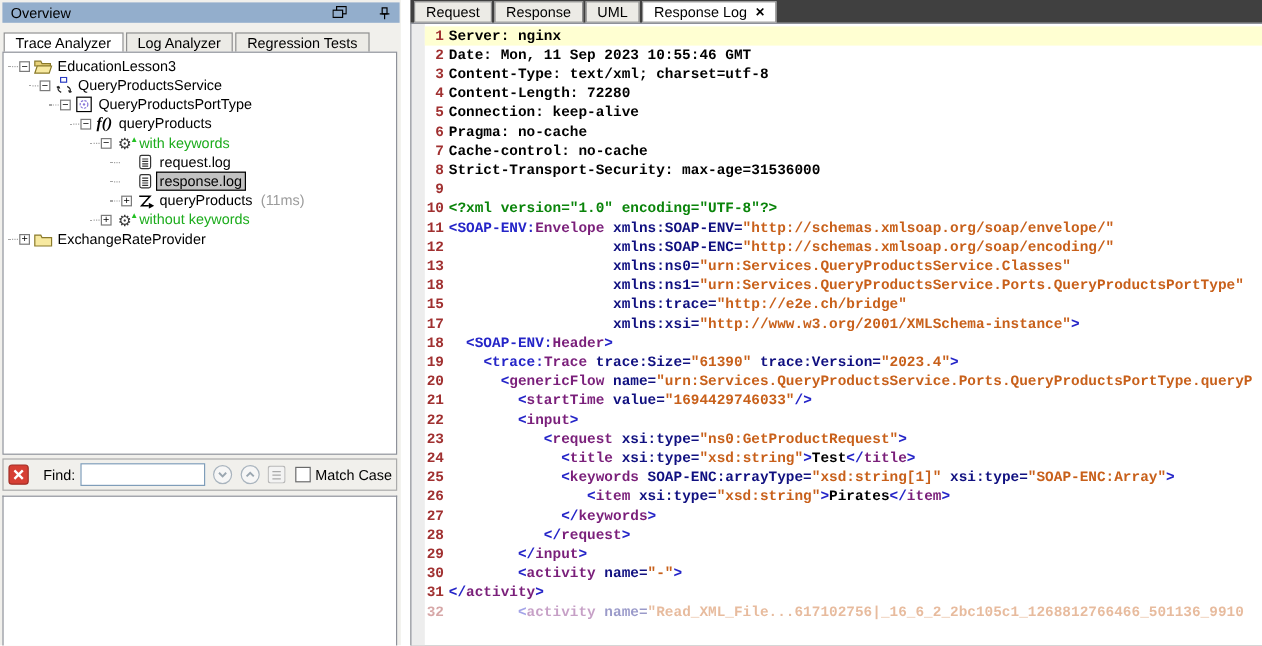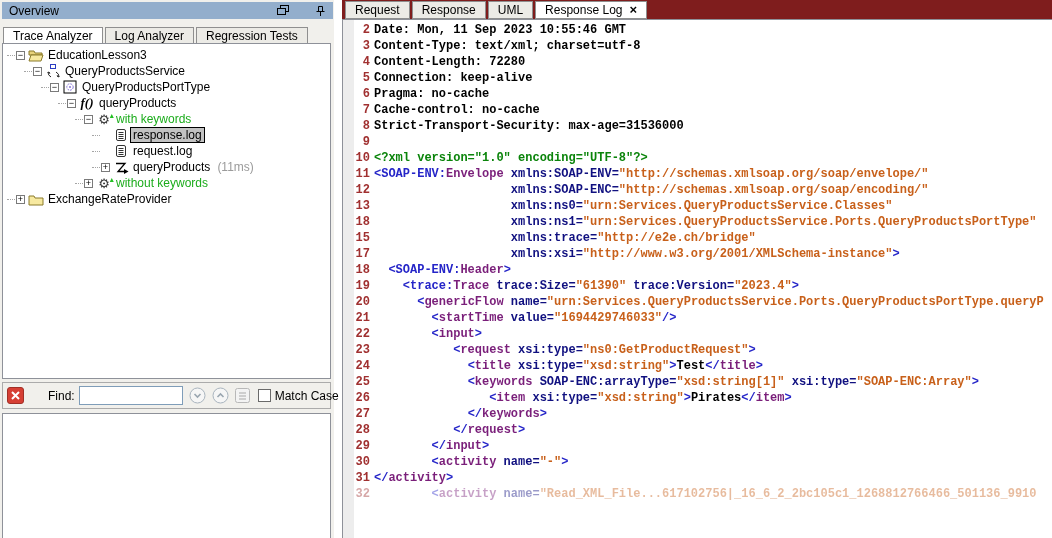--- a/index.html
+++ b/index.html
@@ -38,32 +38,32 @@
   .tlabel.sel{background:var(--selection-bg);border:1px solid #000}
   .tsuffix{color:var(--muted);margin-left:4px}
   .fn{font-family:"Liberation Serif",serif;font-weight:bold;font-style:italic;font-size:13px}
   .gearwrap{position:relative;font-size:13px;line-height:13px;color:#3A3A3A}
   .gearwrap .spark{position:absolute;top:-4px;right:-4px;font-size:8px;color:#22C022;font-style:normal}
 
   .findbar{position:absolute;left:2px;top:382px;width:329px;height:27px;background:var(--panel-bg);
            border:1px solid #ABABAB;display:flex;align-items:center;padding:0 4px}
   .fclose{width:17px;height:17px;background:var(--find-close);border:1px solid #A12F26;border-radius:3px;
           display:flex;align-items:center;justify-content:center;flex:none}
-  .flabel{margin-left:24px}
+  .flabel{margin-left:12px}
   .finput{margin-left:4px;width:104px;height:19px;border:1px solid #7F9DB9;background:#fff;
           font-family:"Liberation Sans",sans-serif;font-size:12px;padding:0 3px}
   .fbtn{margin-left:6px;display:flex;align-items:center;flex:none;cursor:default}
   .cb{margin-left:8px;width:13px;height:13px;border:1px solid #6A6A6A;background:#fff;flex:none}
   .cblabel{margin-left:4px;white-space:nowrap}
 
   .bottombox{position:absolute;left:2px;top:413px;width:329px;height:126px;background:#fff;
              border:1px solid var(--border);border-bottom:none}
 
   
-  .right{position:absolute;left:342px;top:0;width:710px;height:538px;background:#7f1d1d}
+  .right{position:absolute;left:342px;top:0;width:710px;height:538px;background:#404040}
   .rtabs{position:absolute;left:3px;top:1px;height:18px;display:flex}
   .editor{position:absolute;left:0;top:19px;width:710px;height:519px;background:#fff;
           border-left:1px solid var(--border);border-top:1px solid var(--border);overflow:hidden;
           font-family:"Liberation Mono",monospace;font-size:12px;font-weight:bold;line-height:16px}
   .gutterstrip{position:absolute;left:0;top:0;bottom:0;width:11px;background:#EDEDED}
   .code{position:relative;padding-top:2px}
   .crow{display:flex;height:16px}
   .cgut{width:11px;flex:none}
   .cline{flex:1;white-space:pre;overflow:hidden}
   .cline.hl{background:var(--line-highlight)}
@@ -159,32 +159,32 @@
       </div>
       <div class="trow" style="padding-left: 89px;">
         <span class="stub"></span>
         <span class="exp empty"></span>
         <span class="ticon">
           <svg width="12" height="14">
             <rect x="1.5" y="1.5" width="9" height="11" rx="1.5" fill="#fff" stroke="#333"></rect>
             <path d="M3.5 4.5h5M3.5 6.5h5M3.5 8.5h5M3.5 10.5h5" stroke="#333"></path>
           </svg>
         </span>
-        <span class="tlabel sel">response.log</span>
+        <span class="tlabel">request.log</span>
       </div>
       <div class="trow" style="padding-left: 89px;">
         <span class="stub"></span>
         <span class="exp empty"></span>
         <span class="ticon">
           <svg width="12" height="14">
             <rect x="1.5" y="1.5" width="9" height="11" rx="1.5" fill="#fff" stroke="#333"></rect>
             <path d="M3.5 4.5h5M3.5 6.5h5M3.5 8.5h5M3.5 10.5h5" stroke="#333"></path>
           </svg>
         </span>
-        <span class="tlabel">request.log</span>
+        <span class="tlabel sel">response.log</span>
       </div>
       <div class="trow" style="padding-left: 89px;">
         <span class="stub"></span>
         <span class="exp">+</span>
         <span class="ticon">
           <svg width="15" height="13">
             <path d="M2 2.5 H11 L4 10.5 H10" fill="none" stroke="#000" stroke-width="1.3"></path>
             <path d="M10 8 L14.5 10.5 L10 13 Z" fill="#000"></path>
           </svg>
         </span>
@@ -258,20 +258,24 @@
       <div class="tab active">
         <span>Response Log</span>
         <span class="closex">×</span>
       </div>
     </div>
   <div class="editor">
     <div class="gutterstrip"></div>
     <div class="code" id="code">
         <div class="crow">
           <span class="cgut"></span>
+          <div class="cline hl"><span class="ln">1</span><span class="hdr">Server: nginx</span></div>
+        </div>
+        <div class="crow">
+          <span class="cgut"></span>
           <div class="cline"><span class="ln">2</span><span class="hdr">Date: Mon, 11 Sep 2023 10:55:46 GMT</span></div>
         </div>
         <div class="crow">
           <span class="cgut"></span>
           <div class="cline"><span class="ln">3</span><span class="hdr">Content-Type: text/xml; charset=utf-8</span></div>
         </div>
         <div class="crow">
           <span class="cgut"></span>
           <div class="cline"><span class="ln">4</span><span class="hdr">Content-Length: 72280</span></div>
         </div>

